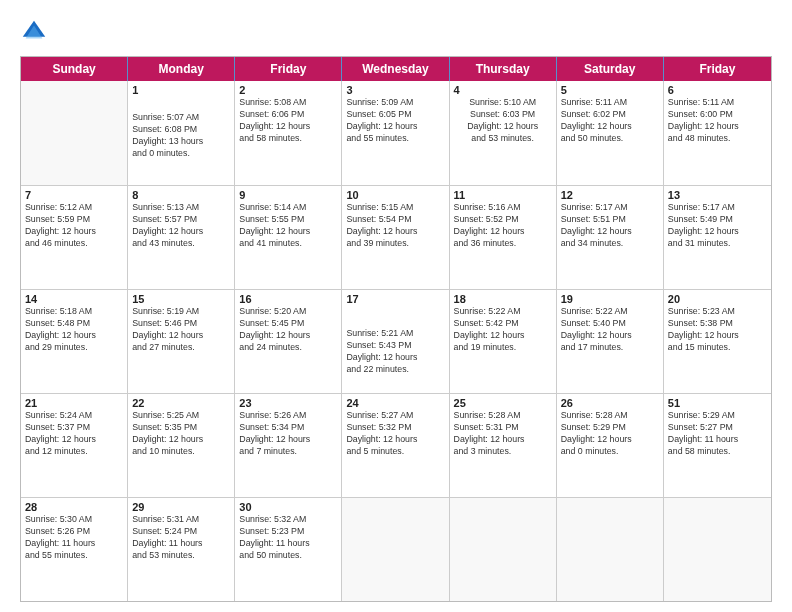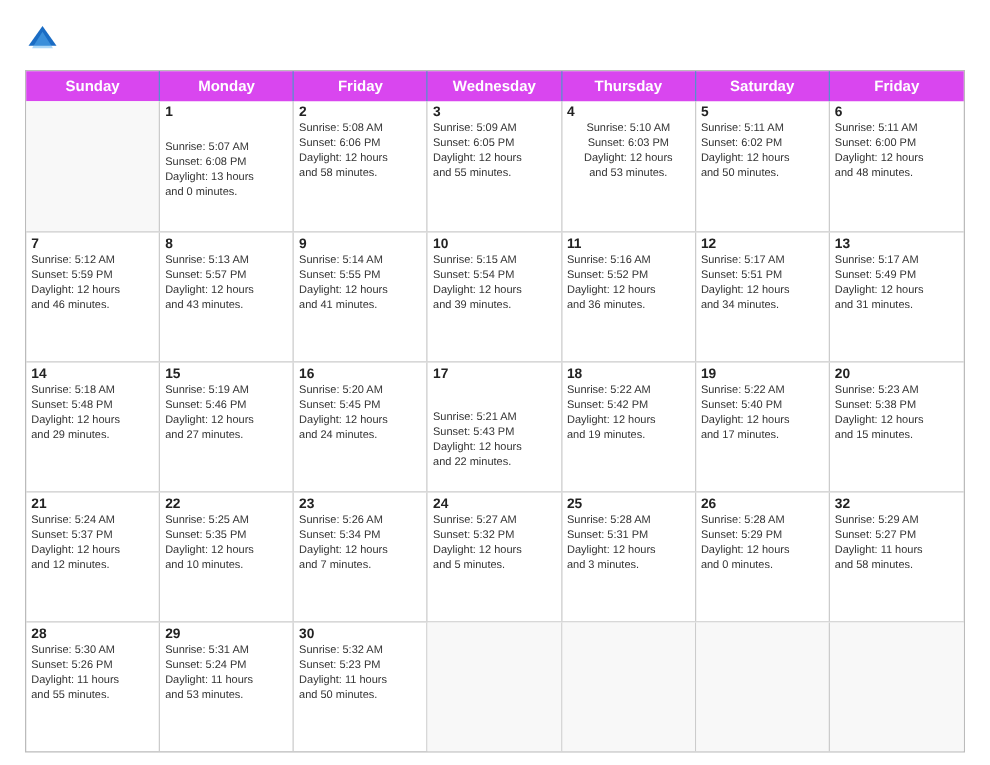--- a/index.html
+++ b/index.html
@@ -62,21 +62,21 @@
     }
     .calendar {
       flex: 1;
       display: flex;
       flex-direction: column;
       border: 1px solid #bbb;
     }
     .cal-header-row {
       display: grid;
       grid-template-columns: repeat(7, 1fr);
-      background: #d946ef;
+      background: #be185d;
     }
     .cal-header-cell {
       color: #fff;
       font-size: 12px;
       font-weight: bold;
       text-align: center;
       padding: 5px 2px;
       border-right: 1px solid #5590cc;
     }
     .cal-header-cell:last-child { border-right: none; }
@@ -329,21 +329,21 @@
 and 3 minutes.</div>
           </div>
           <div class="cal-cell">
             <div class="day-num">26</div>
             <div class="day-info" style="white-space: pre-line;">Sunrise: 5:28 AM
 Sunset: 5:29 PM
 Daylight: 12 hours
 and 0 minutes.</div>
           </div>
           <div class="cal-cell">
-            <div class="day-num">32</div>
+            <div class="day-num">51</div>
             <div class="day-info" style="white-space: pre-line;">Sunrise: 5:29 AM
 Sunset: 5:27 PM
 Daylight: 11 hours
 and 58 minutes.</div>
           </div>
         </div>
         <div class="cal-week">
           <div class="cal-cell">
             <div class="day-num">28</div>
             <div class="day-info" style="white-space: pre-line;">Sunrise: 5:30 AM

